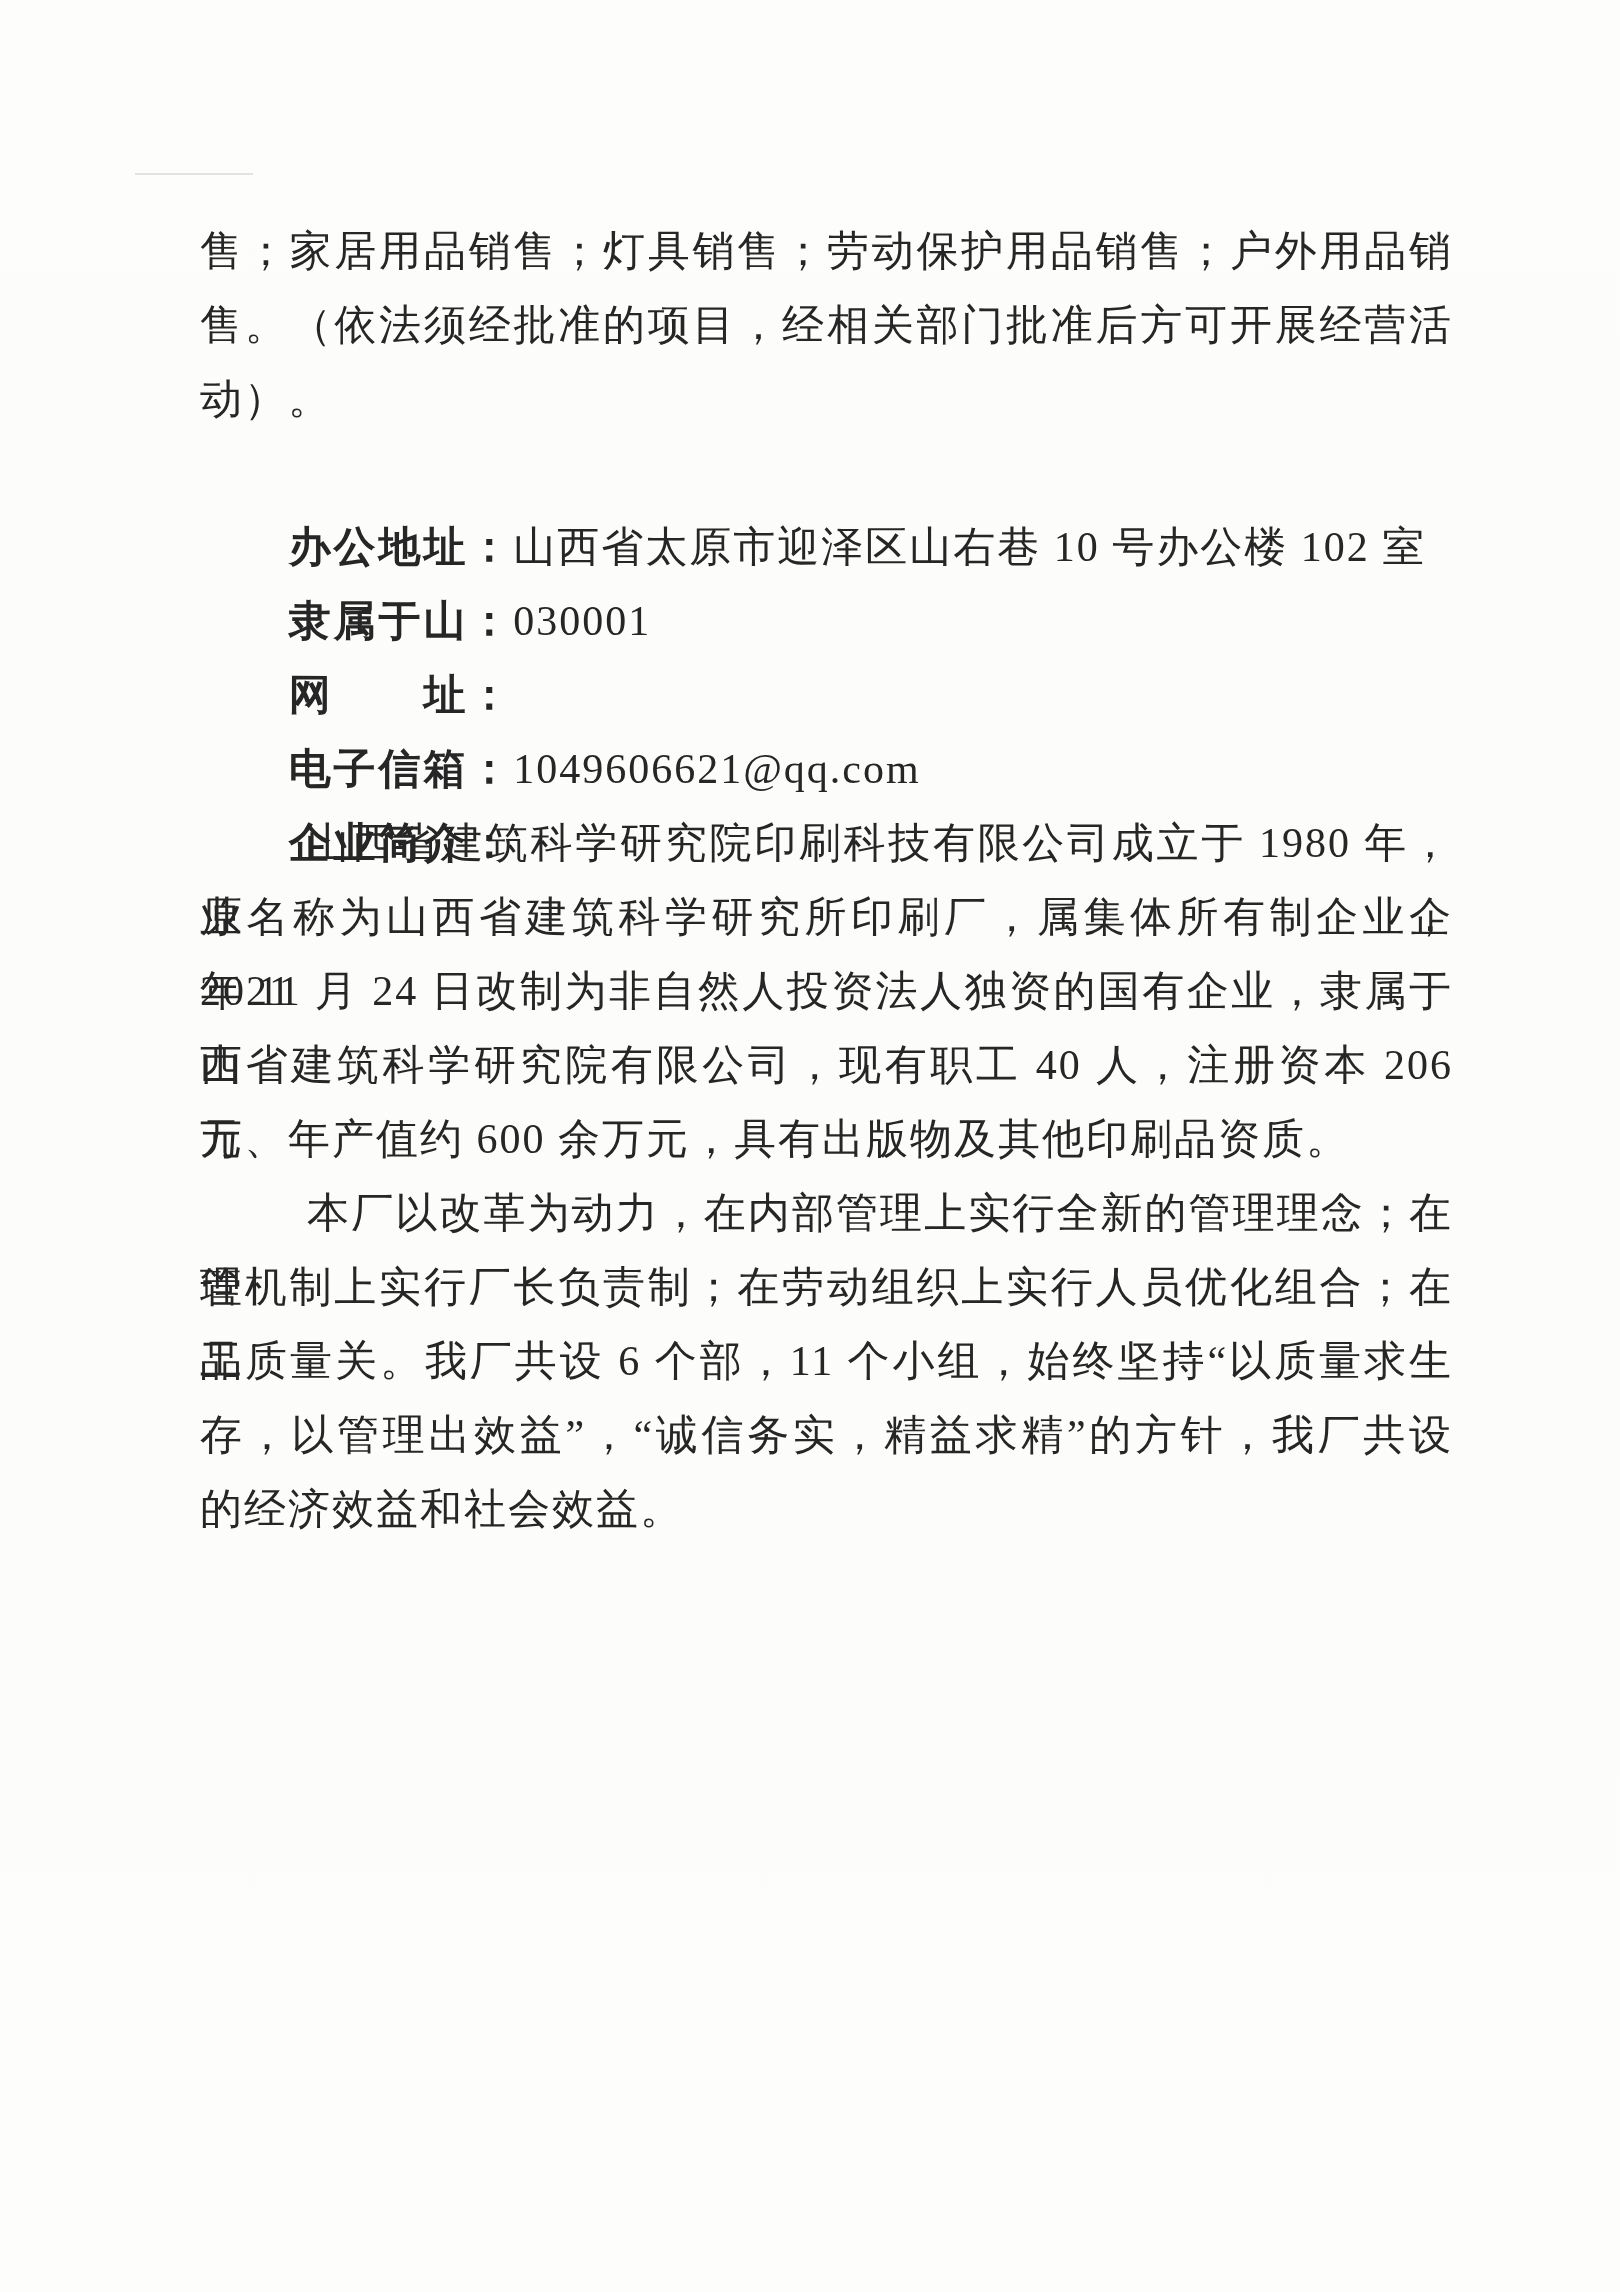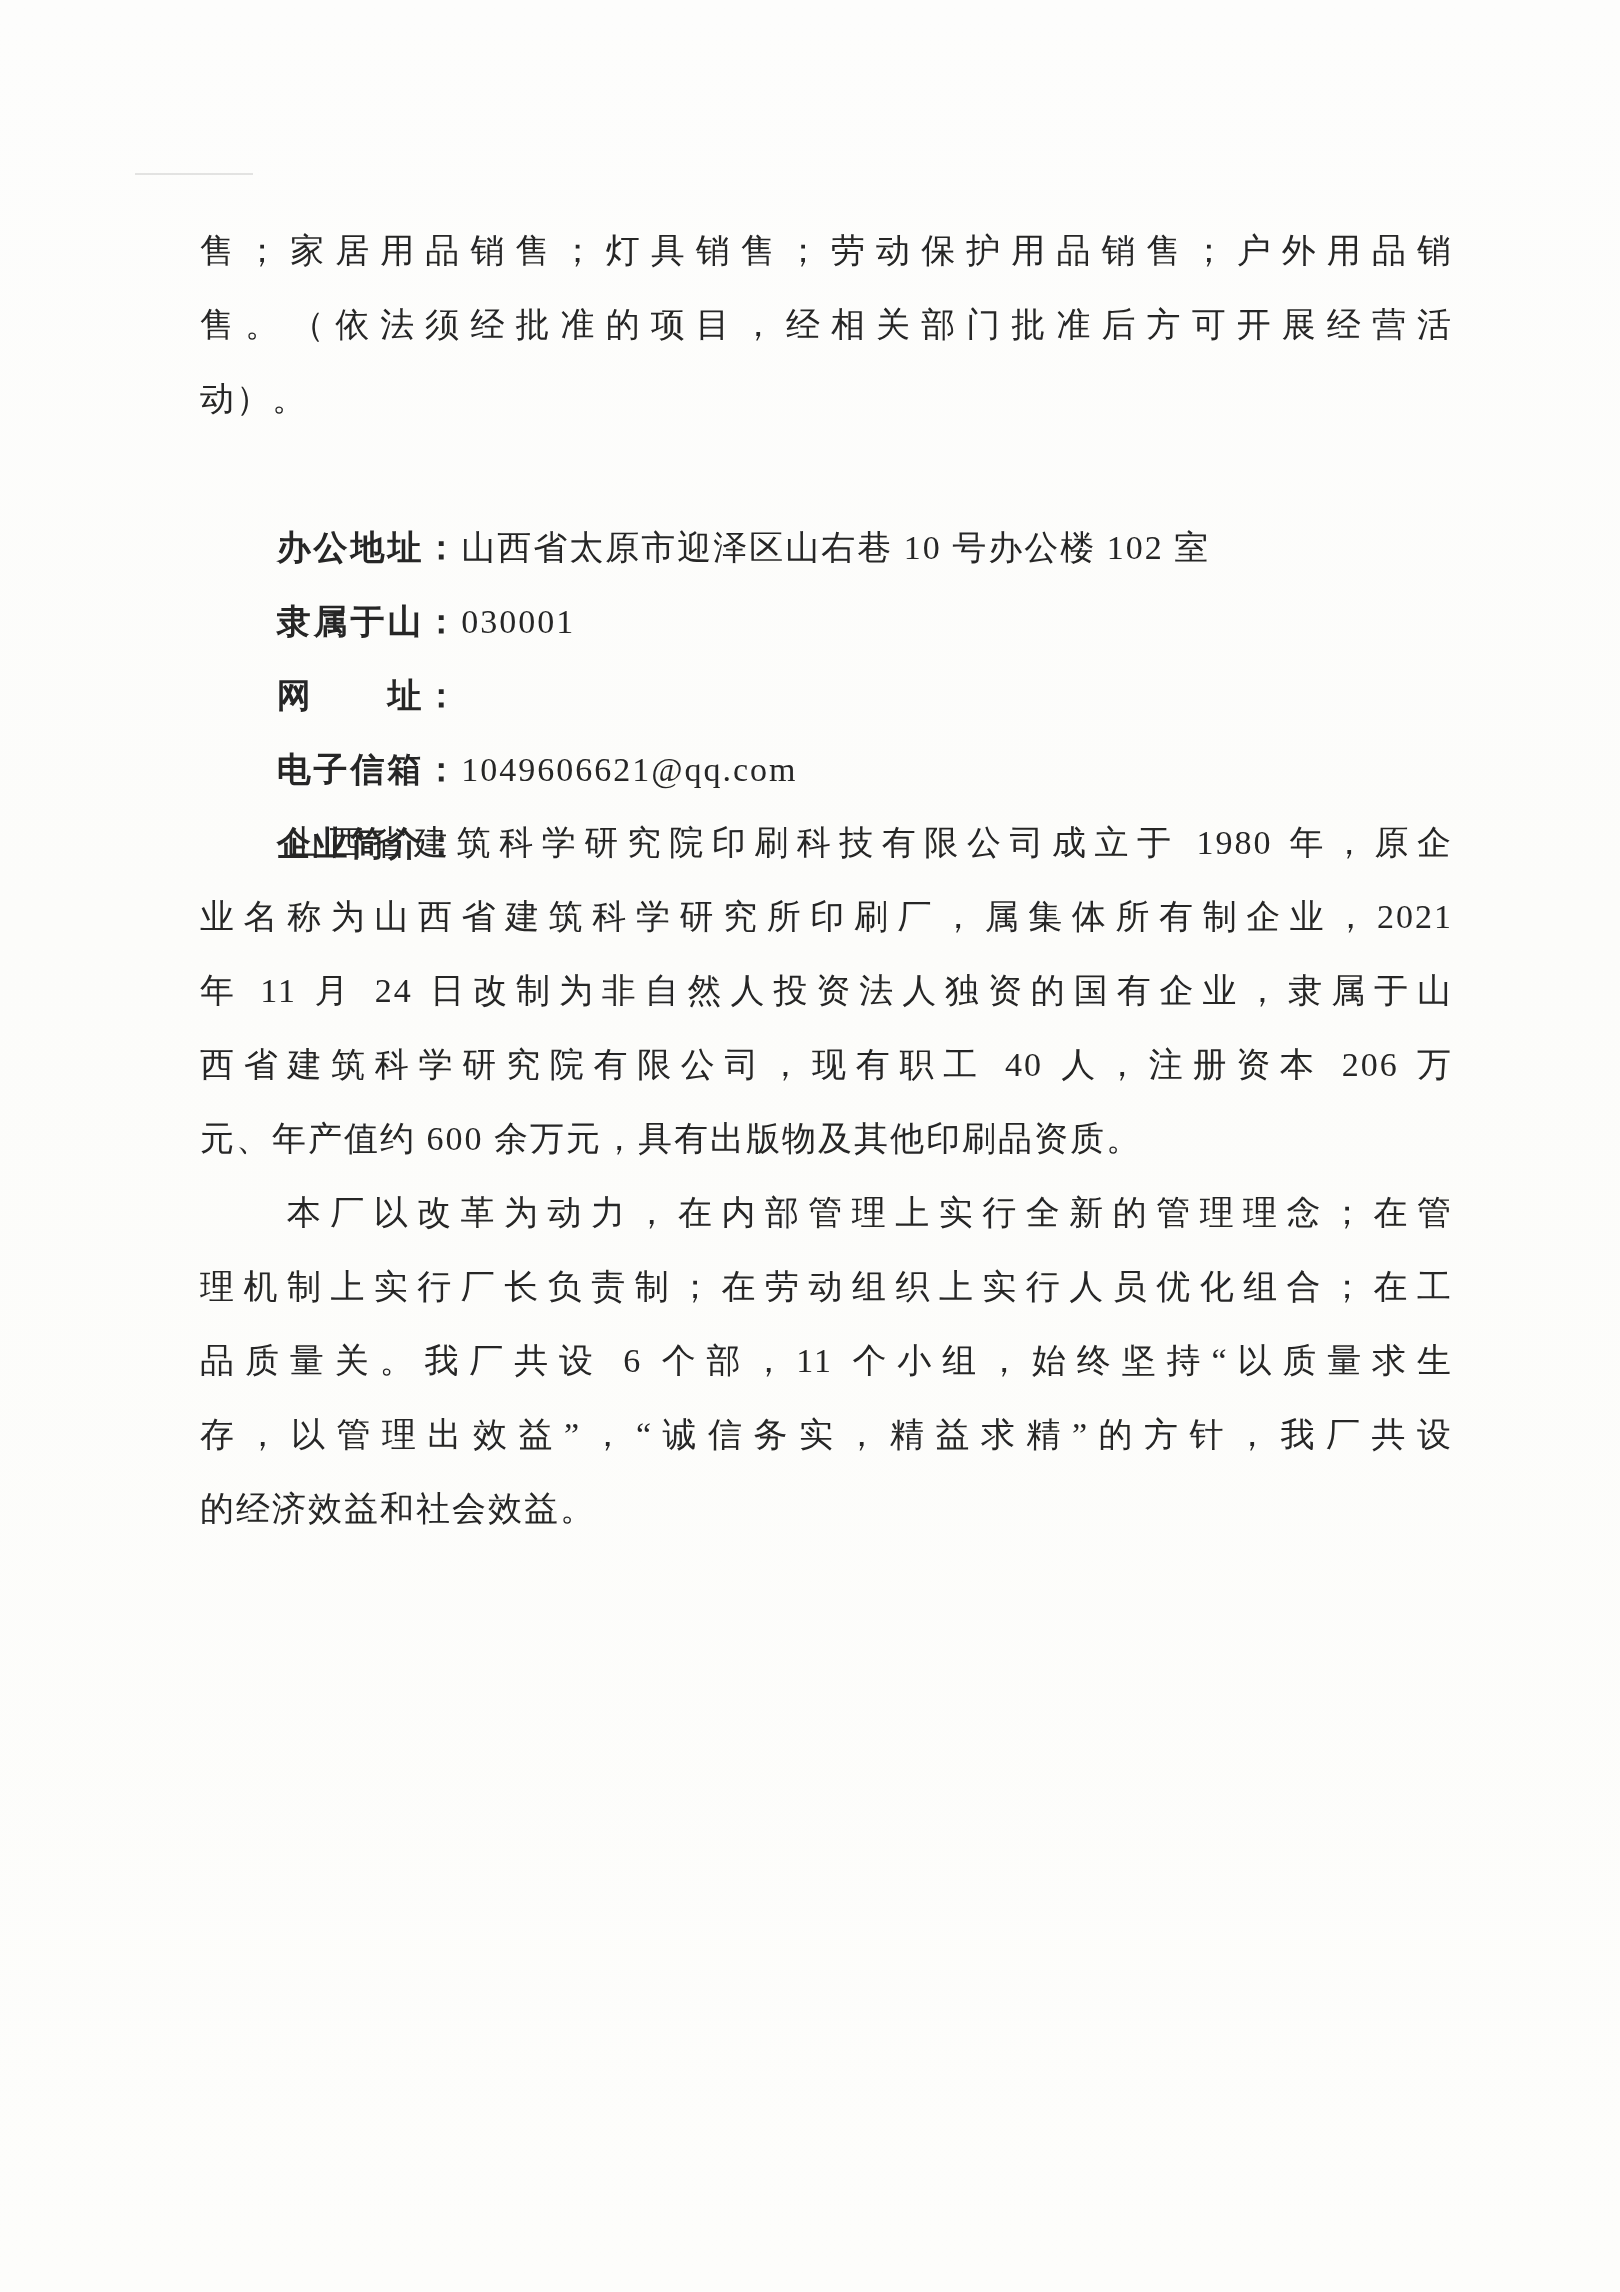--- a/index.html
+++ b/index.html
@@ -26,21 +26,21 @@
   }
   .content {
     position: absolute;
     left: 200px;
     top: 214px;
     width: 1253px;
   }
   .line {
     height: 74px;
     line-height: 74px;
-    font-size: 34px;
+    font-size: 42px;
     letter-spacing: 2px;
     white-space: pre-wrap;
     text-align: left;
   }
   .fill {
     text-align: justify;
     text-align-last: justify;
   }
   .indent {
     text-indent: 2.55em;

